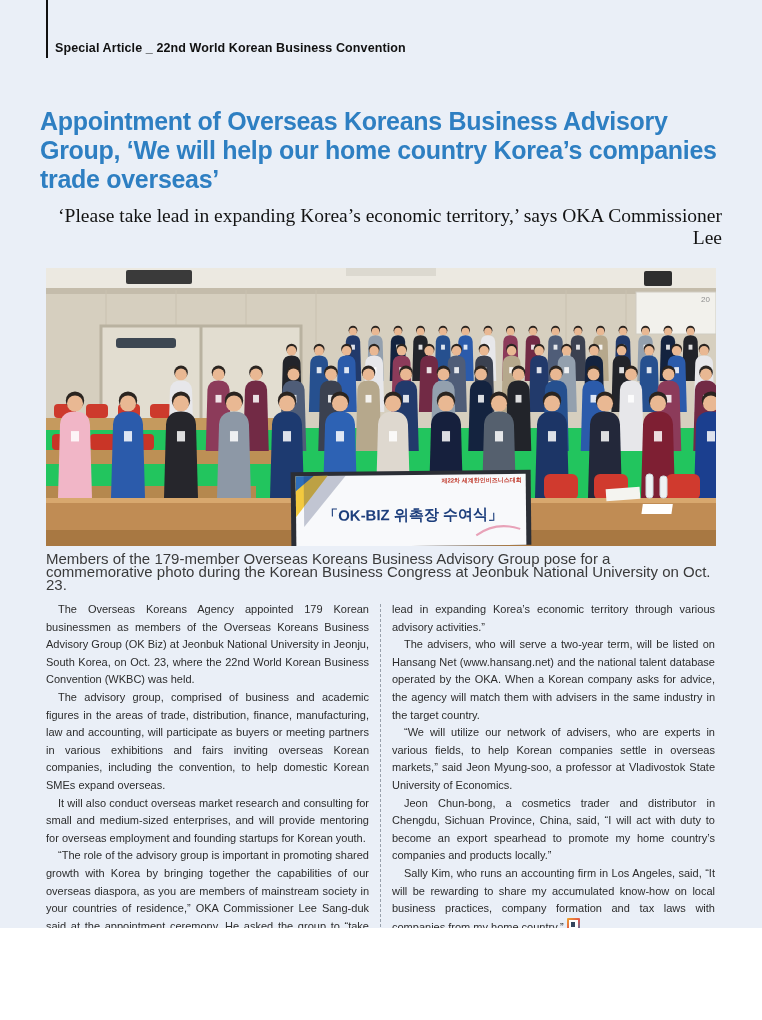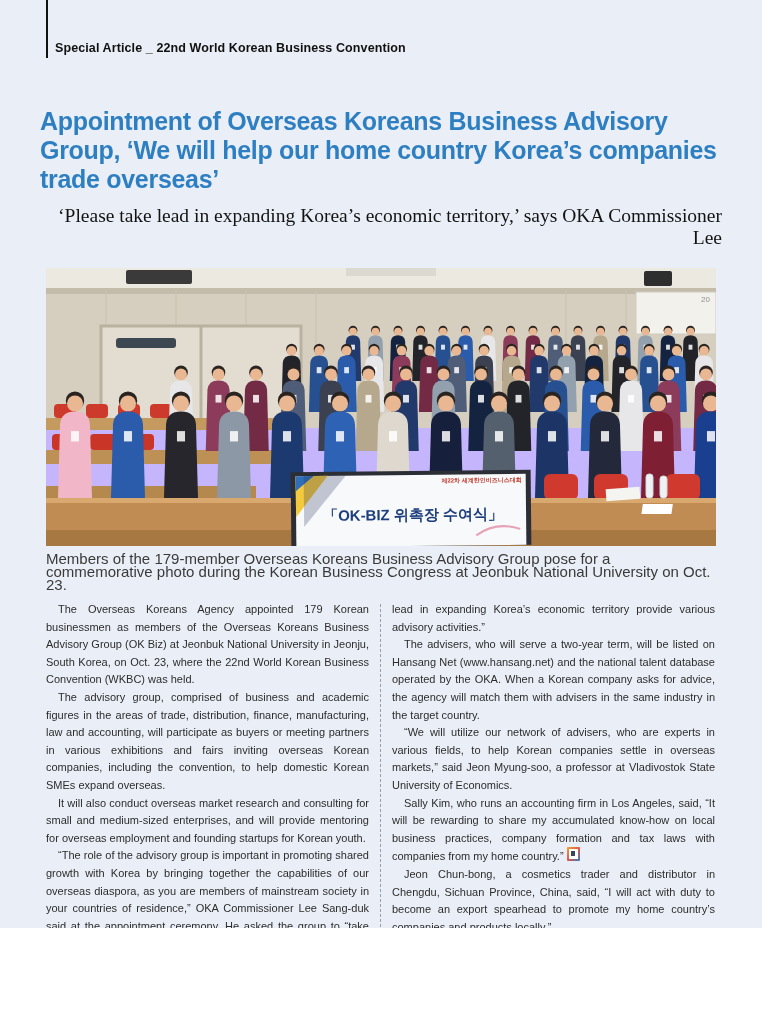--- a/index.html
+++ b/index.html
@@ -23,21 +23,21 @@
     color:#2e7fc2;font-weight:bold;
     font-size:25px;line-height:29px;letter-spacing:-0.3px;
   }
   .subtitle{
     position:absolute;left:40px;top:205px;width:682px;
     text-align:right;font-family:"Liberation Serif",serif;
     font-size:19.5px;color:#131313;
   }
   .photo{
     position:absolute;left:46px;top:268px;width:670px;height:278px;
-    background:#c4b5fd;overflow:hidden;
+    background:#22c55e;overflow:hidden;
   }
   .photo svg{display:block;}
   .caption{
     position:absolute;left:46px;top:552px;width:670px;
     font-size:15px;line-height:13px;color:#3a3a3a;
   }
   .article{
     position:absolute;left:46px;top:601px;width:670px;
     display:flex;gap:23px;
   }
@@ -230,25 +230,25 @@
 
   <div class="article">
     <div class="col-divider"></div>
     <div class="col">
       <p>The Overseas Koreans Agency appointed 179 Korean businessmen as members of the Overseas Koreans Business Advisory Group (OK Biz) at Jeonbuk National University in Jeonju, South Korea, on Oct. 23, where the 22nd World Korean Business Convention (WKBC) was held.</p>
       <p>The advisory group, comprised of business and academic figures in the areas of trade, distribution, finance, manufacturing, law and accounting, will participate as buyers or meeting partners in various exhibitions and fairs inviting overseas Korean companies, including the convention, to help domestic Korean SMEs expand overseas.</p>
       <p>It will also conduct overseas market research and consulting for small and medium-sized enterprises, and will provide mentoring for overseas employment and founding startups for Korean youth.</p>
       <p>“The role of the advisory group is important in promoting shared growth with Korea by bringing together the capabilities of our overseas diaspora, as you are members of mainstream society in your countries of residence,” OKA Commissioner Lee Sang-duk said at the appointment ceremony. He asked the group to “take the</p>
     </div>
     <div class="col">
-      <p class="cont">lead in expanding Korea’s economic territory provide various advisory activities.”</p>
+      <p class="cont">lead in expanding Korea’s economic territory through various advisory activities.”</p>
       <p>The advisers, who will serve a two-year term, will be listed on Hansang Net (www.hansang.net) and the national talent database operated by the OKA. When a Korean company asks for advice, the agency will match them with advisers in the same industry in the target country.</p>
       <p>“We will utilize our network of advisers, who are experts in various fields, to help Korean companies settle in overseas markets,” said Jeon Myung-soo, a professor at Vladivostok State University of Economics.</p>
+      <p>Jeon Chun-bong, a cosmetics trader and distributor in Chengdu, Sichuan Province, China, said, “I will act with duty to become an export spearhead to promote my home country’s companies and products locally.”</p>
       <p><span>Sally Kim, who runs an accounting firm in Los Angeles, said, “It will be rewarding to share my accumulated know-how on local business practices, company formation and tax laws with companies from my home country.”</span><span class="endmark"></span></p>
-      <p>Jeon Chun-bong, a cosmetics trader and distributor in Chengdu, Sichuan Province, China, said, “I will act with duty to become an export spearhead to promote my home country’s companies and products locally.”</p>
     </div>
   </div>
 
   <div class="footer">
     <span class="page-num">10</span>
     <span class="footer-sep"></span>
     <span class="issue">OCTOBER 2024</span>
   </div>
 
 </div>

